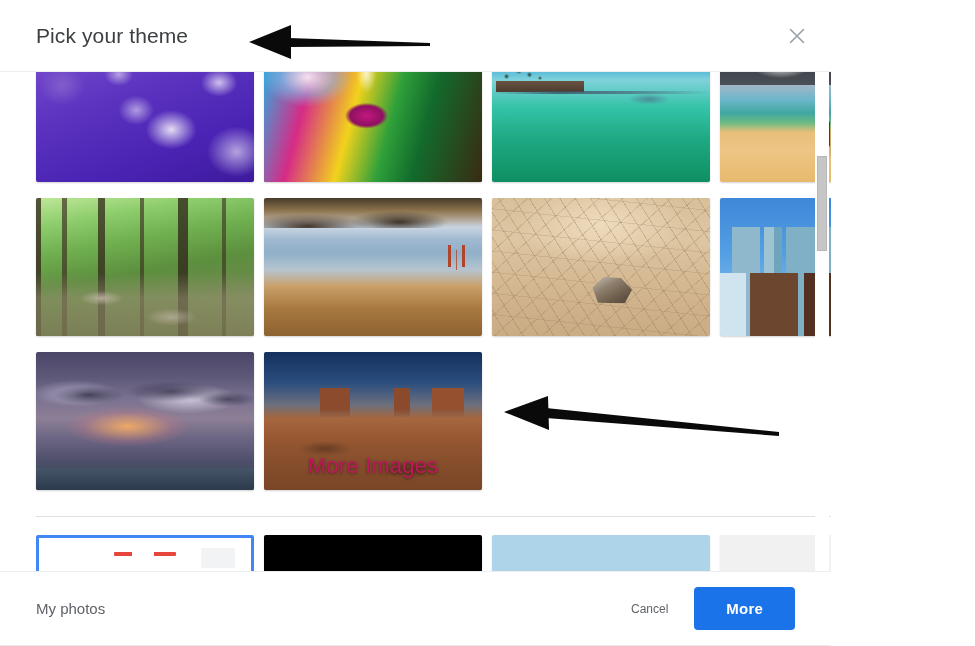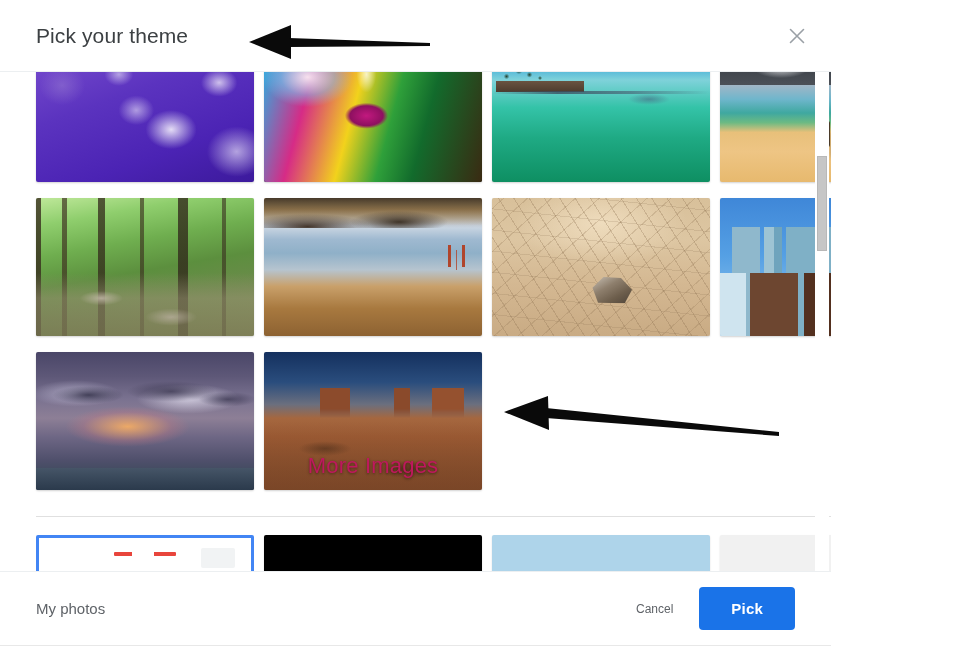--- a/index.html
+++ b/index.html
@@ -531,21 +531,21 @@
 
     <div class="scrollbar-track">
       <div class="scrollbar-thumb"></div>
     </div>
   </div>
 
   <div class="dialog-footer">
     <div class="my-photos">My photos</div>
     <div class="footer-spacer"></div>
     <button class="btn-cancel">Cancel</button>
-    <button class="btn-save">Pick</button>
+    <button class="btn-save">More</button>
   </div>
 </div>
 
 <svg class="annotation-layer" viewBox="0 0 975 646">
   <g>
     <polygon points="249,42 291,25 291,59" fill="#0a0a0a"></polygon>
     <polygon points="289,38 430,43 430,46 289,47" fill="#0a0a0a"></polygon>
   </g>
   <g>
     <polygon points="504,412 548,396 549,430" fill="#0a0a0a"></polygon>

